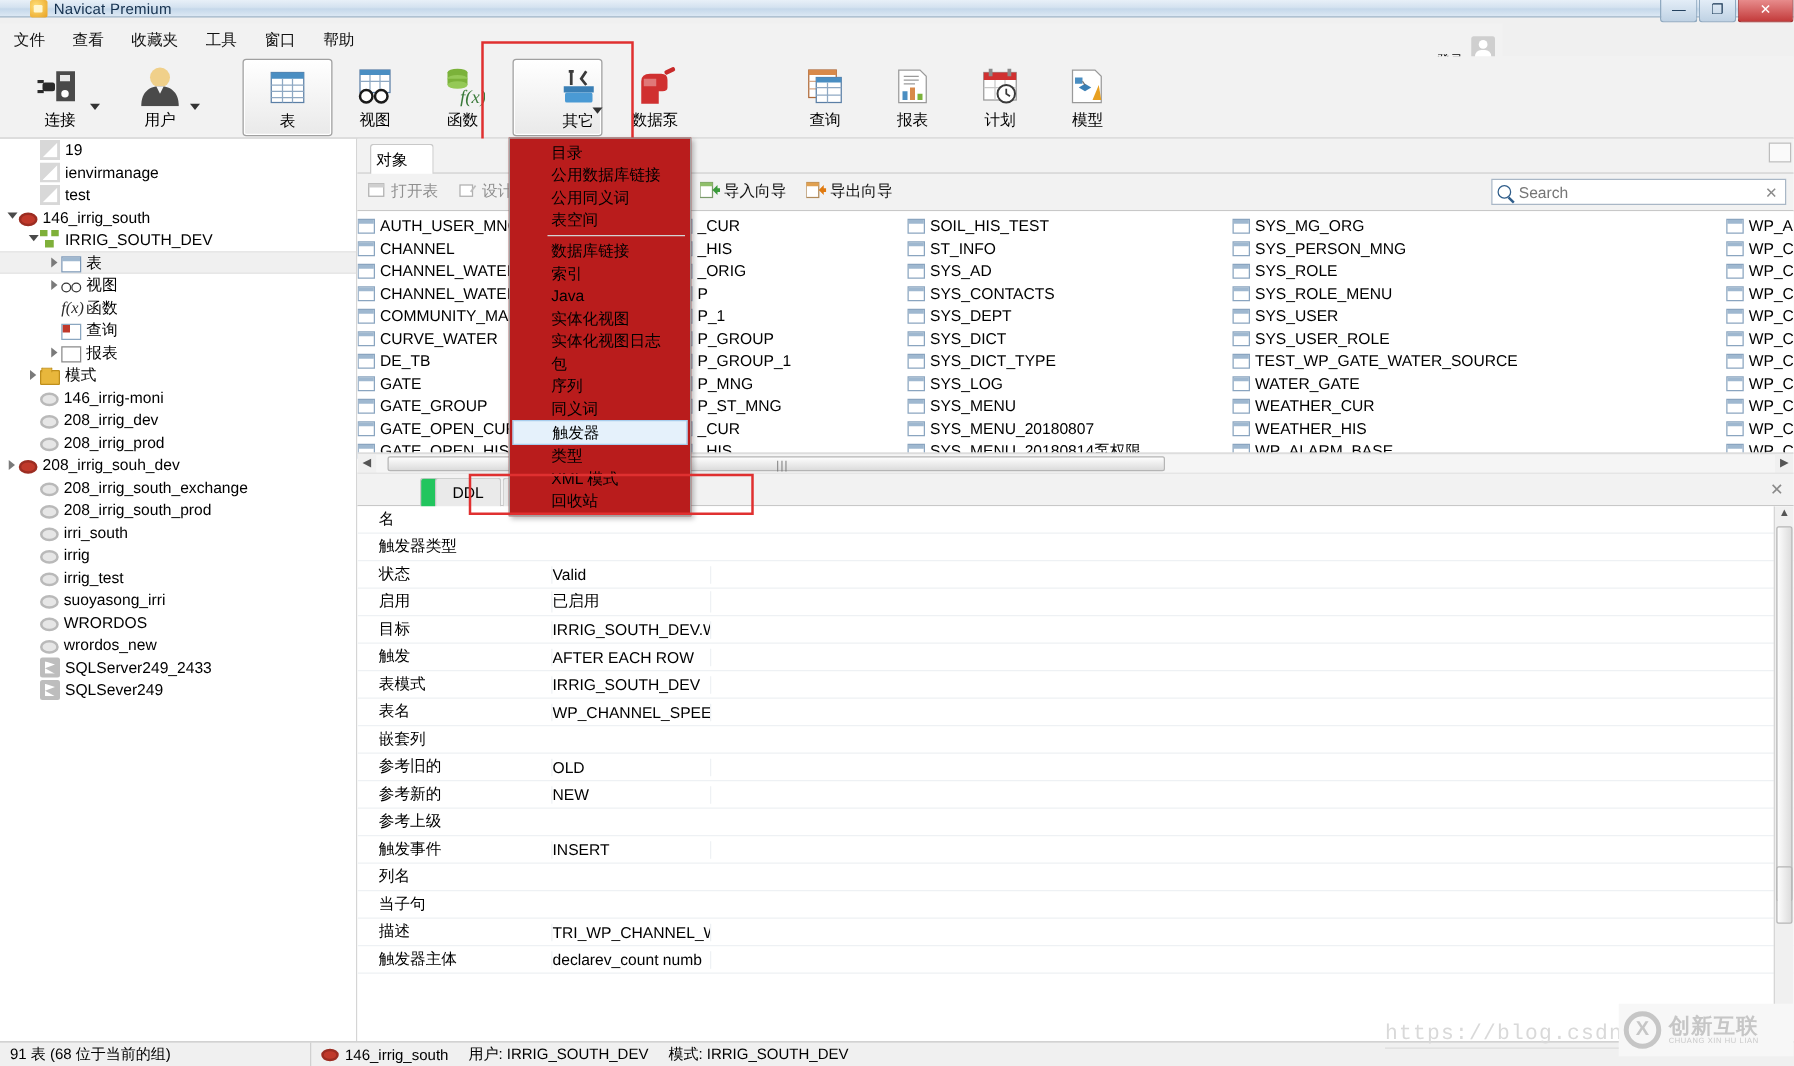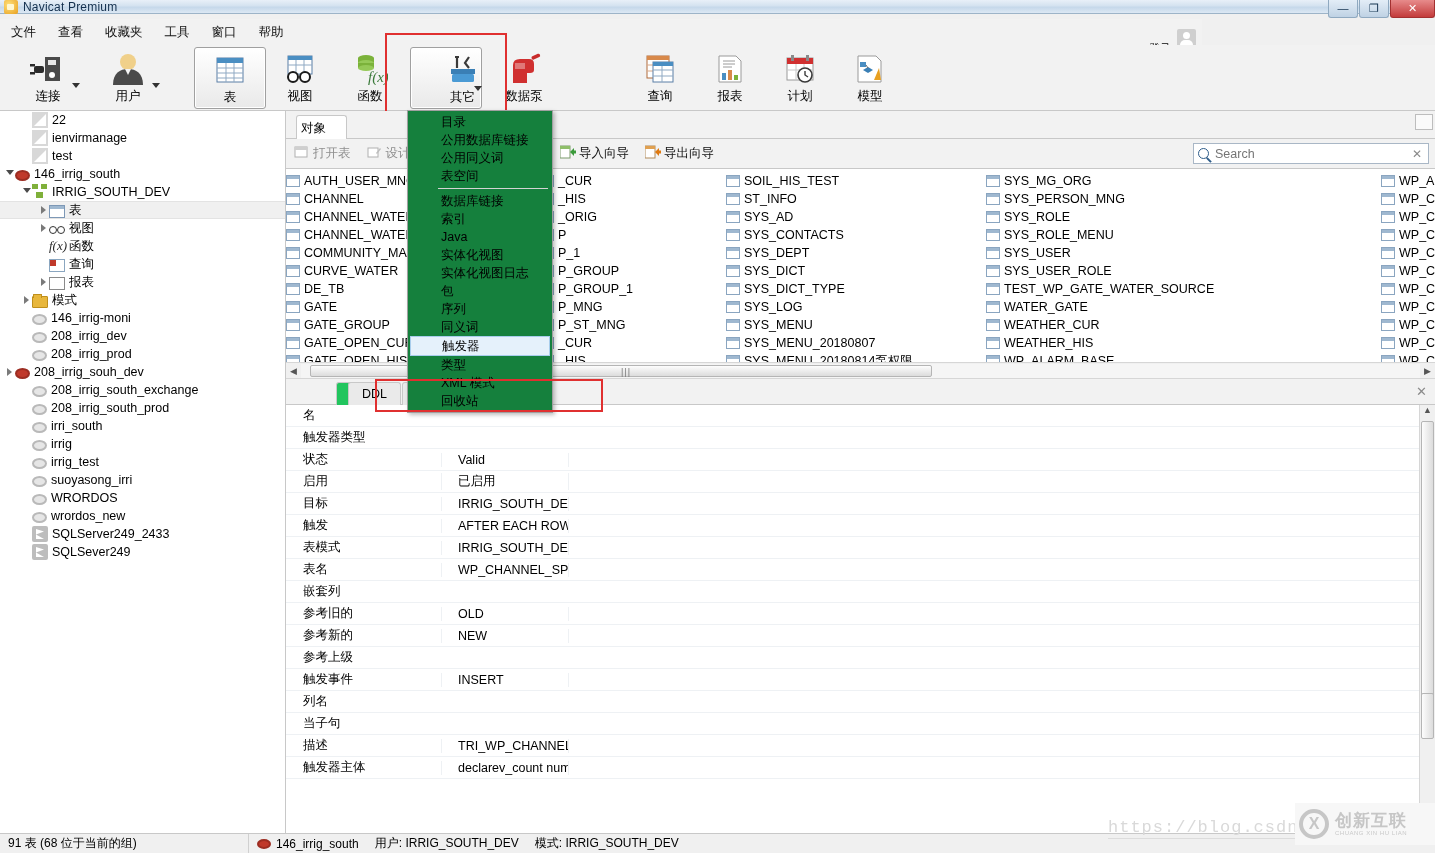--- a/index.html
+++ b/index.html
@@ -12,21 +12,21 @@
     color: #000;
     background: #f0f0f0;
   }
   #app { position: relative; width: 1435px; height: 853px; }
 
   
   .titlebar {
     position: absolute; left:0; top:0; width:1435px; height:14px;
     background: linear-gradient(to bottom, #e8f0f8 0%, #d4e2f0 45%, #c5d8ea 55%, #dce8f4 100%);
     border-bottom: 1px solid #9db4c8;
-    display:flex; align-items:center;
+    display:flex; align-items:center;padding-left:20px;
   }
   .title-icon {
     width:14px; height:14px; margin-left:4px; margin-right:5px;
     border-radius:2px;
     background: radial-gradient(circle at 35% 35%, #ffe07a, #e8a020);
     position: relative; flex: 0 0 auto;
   }
   .title-icon:after{
     content:""; position:absolute; left:3px; top:4px; width:7px;height:6px;
     background:#fff7d0; border-radius:1px;
@@ -162,41 +162,41 @@
   .proptabs { height:26px; background:#f2f2f2; position:relative; border-bottom:1px solid #c8c8c8;}
   .ptab { position:absolute; top:3px; height:24px; padding:4px 13px 0 13px; font-size:12.5px;
           border:1px solid #c8c8c8; border-bottom:none; border-radius:3px 3px 0 0; background:#eaeaea; }
   .ptab.active { background:#22c55e;margin-left:44px; }
   .closex { position:absolute; right:8px; top:5px; color:#8a8a8a; font-size:13px; }
 
   .proptable { position:absolute; left:0; top:0; width:100%; }
   .propwrap { position:relative; height:434px; background:#fff; overflow:hidden; }
   .prow { height:22px; display:flex; align-items:center; border-bottom:1px solid #eef1f4; font-size:12.5px;}
   .pkey { width:155px; padding-left:17px; flex:0 0 auto; }
-  .pval { width:128px; padding-left:16px; border-left:1px solid #eef1f4; border-right:1px solid #eef1f4; overflow:hidden; white-space:nowrap;}
+  .pval { width:128px; padding-left:0; border-left:1px solid #eef1f4; border-right:1px solid #eef1f4; overflow:hidden; white-space:nowrap;}
   .vscroll { position:absolute; right:0; top:0; width:16px; height:100%; background:#f0f0f0; border-left:1px solid #d6d6d6;}
   .vs-arrow { height:15px; text-align:center; font-size:9px; color:#555; }
   .vs-thumb { position:absolute; left:1px; top:16px; width:13px; height:300px;
      background:linear-gradient(to right,#fdfdfd,#dcdcdc); border:1px solid #b5b5b5; border-radius:2px;}
   .vs-thumb2 { position:absolute; left:1px; bottom:100px; width:13px; height:46px;
      background:linear-gradient(to right,#fdfdfd,#dcdcdc); border:1px solid #b5b5b5; border-radius:2px;}
 
   
   .statusbar {
     position:absolute; left:0; bottom:0; width:1435px; height:20px;
     background:#f0f0f0; border-top:1px solid #c8c8c8;
     display:flex; align-items:center; font-size:12px;
   }
   .sb-cell { padding:0 8px; height:20px; display:flex; align-items:center; gap:5px;}
   .sb-div { width:1px; height:20px; background:#d0d0d0; }
 
   
   .dropdown {
     position:absolute; left:407px; top:110px; width:146px;
-    background:#15803d; border:1px solid #a0a0a0;
+    background:#b91c1c; border:1px solid #a0a0a0;
     box-shadow: 2px 2px 4px rgba(0,0,0,.25);
     padding:2px 0; z-index:40;
   }
   .dd-item { height:18px; display:flex; align-items:center; padding-left:33px; font-size:12.5px; }
   .dd-item.hl { background:#e5f1fb; border:1px solid #a8cdec; height:20px; margin:0 2px; padding-left:31px;}
   .dd-sep { height:1px; background:#d3d3d3; margin:3px 4px 3px 30px;}
 
   .watermark {
     position:absolute; left:1108px; top:818px; font-size:17px; color:#d9d9d9;
     font-family:"Liberation Mono", monospace; letter-spacing:1px; z-index:5;
@@ -414,21 +414,21 @@
 
     <div class="redbox" style="left:385px; top:-12px; width:122px; height:81px;"></div>
   </div>
 
   <div class="tree">
     <div id="tree-rows">
         <div class="trow">
           <span style="display:inline-block;width:21px;flex:0 0 auto"></span>
           <span class="exp"></span>
           <span class="ticon ti-sql"></span>
-          <span>22</span>
+          <span>19</span>
         </div>
         <div class="trow">
           <span style="display:inline-block;width:21px;flex:0 0 auto"></span>
           <span class="exp"></span>
           <span class="ticon ti-sql"></span>
           <span>ienvirmanage</span>
         </div>
         <div class="trow">
           <span style="display:inline-block;width:21px;flex:0 0 auto"></span>
           <span class="exp"></span>

